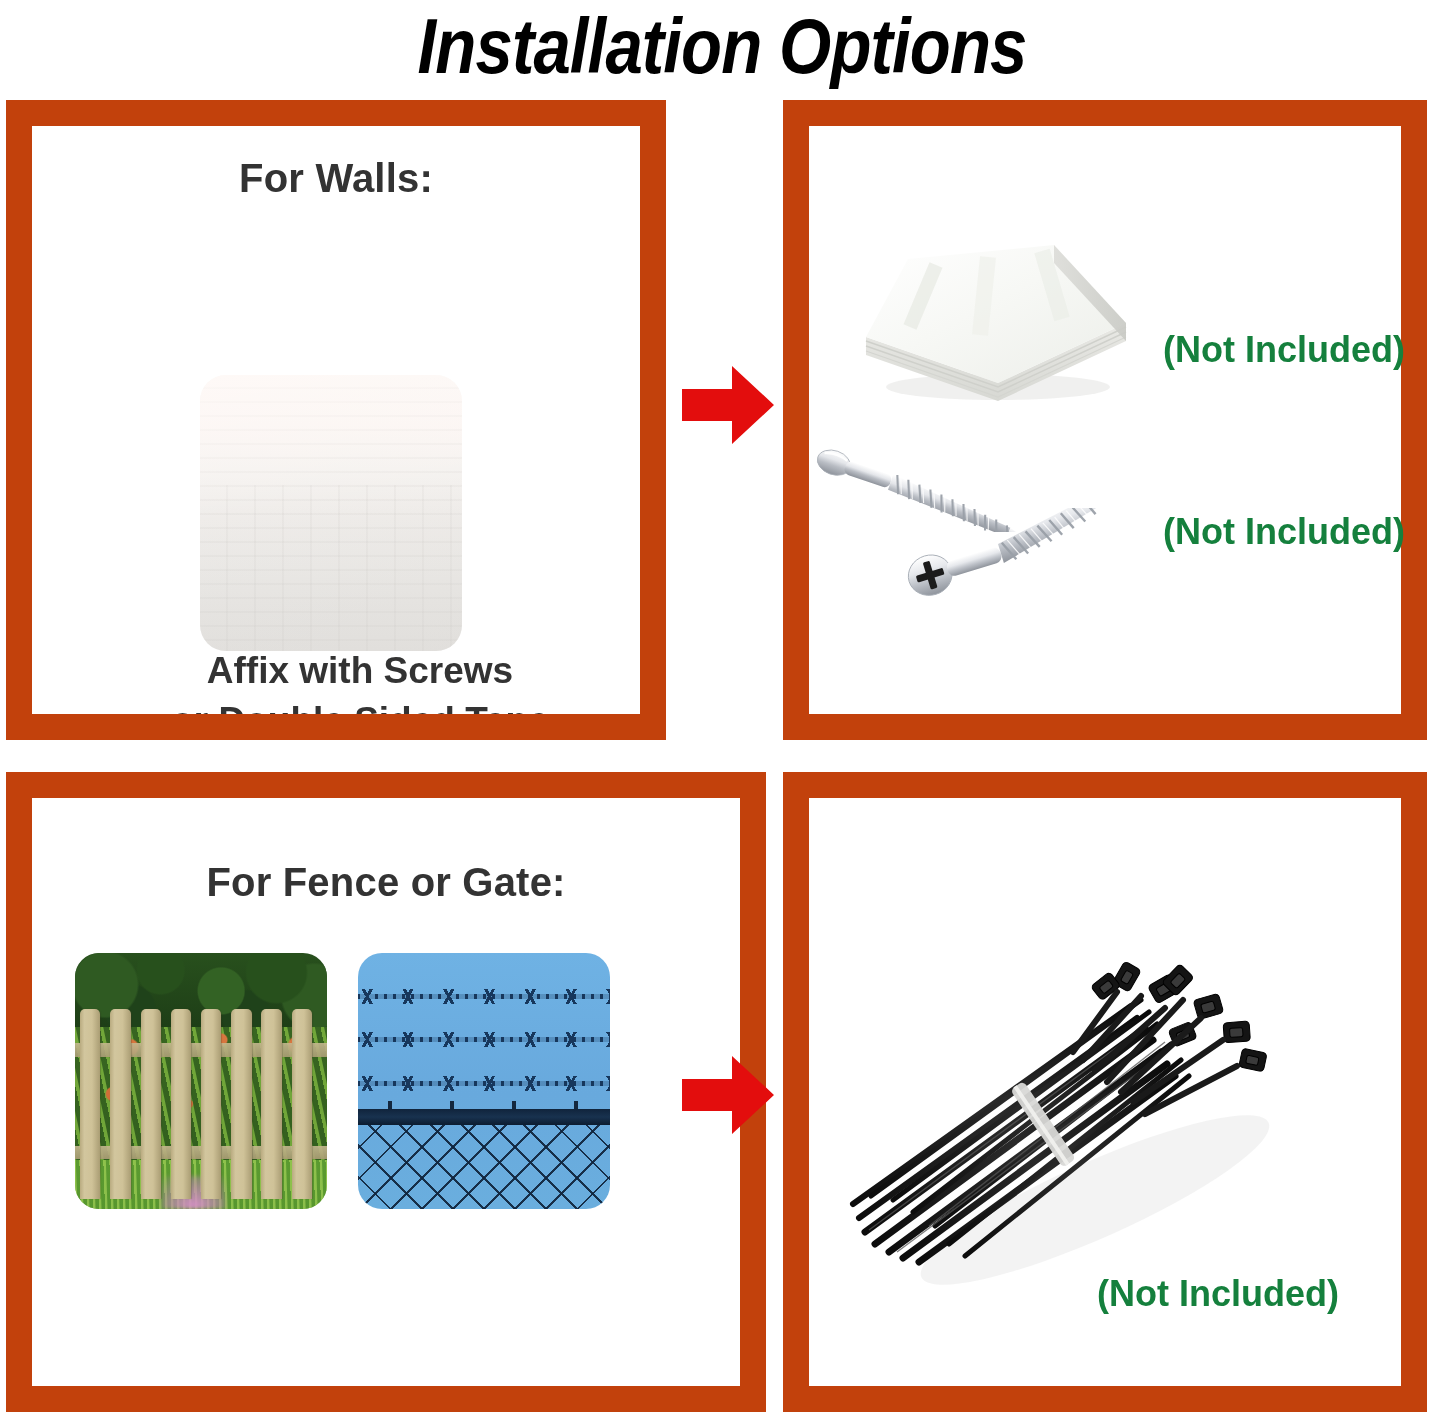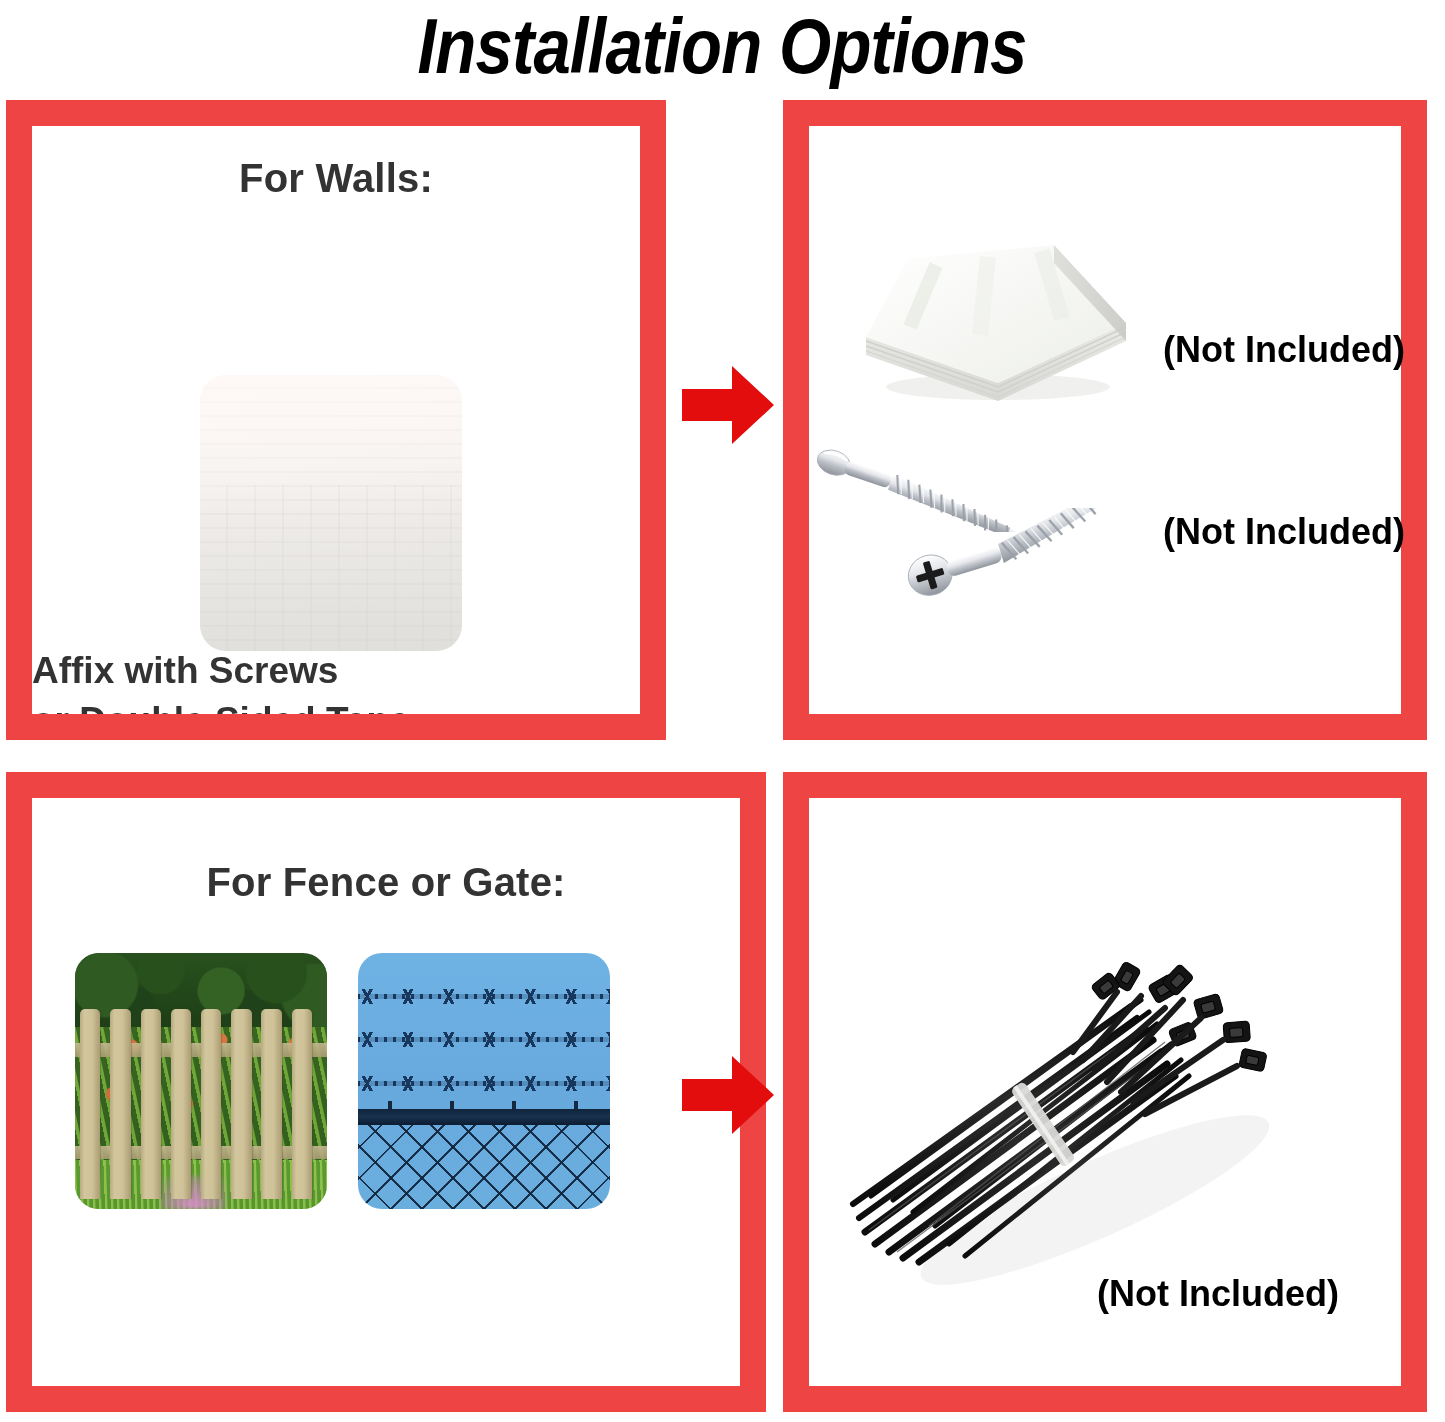--- a/index.html
+++ b/index.html
@@ -31,21 +31,21 @@
     letter-spacing: -1px;
     color: #000000;
     transform: scaleX(0.86);
     transform-origin: center center;
     white-space: nowrap;
   }
 
   
   .panel {
     position: absolute;
-    background: #ef4444;
+    background: #c2410c;
     box-sizing: border-box;
   }
   .panel-inner {
     position: absolute;
     left: 26px; top: 26px; right: 26px; bottom: 26px;
     background: #ffffff;
     overflow: hidden;
   }
   #panel-tl { left: 6px;   top: 100px;  width: 660px; height: 640px; }
   #panel-tr { left: 783px; top: 100px;  width: 644px; height: 640px; }
@@ -58,30 +58,32 @@
     left: 0; right: 0;
     text-align: center;
     font-size: 40px;
     font-weight: 700;
     color: #333333;
     letter-spacing: 0.2px;
   }
   .panel-caption {
     position: absolute;
     left: 0; right: 0;
+    text-align: center;
     font-size: 37px;
     font-weight: 700;
     color: #333333;
     line-height: 50px;
+    padding-left: 48px;
   }
   .not-included {
     position: absolute;
     font-size: 36px;
     font-weight: 700;
-    color: #000000;
+    color: #15803d;
     white-space: nowrap;
   }
 
   
   .arrow {
     position: absolute;
     width: 96px; height: 84px;
   }
   #arrow-top    { left: 680px; top: 363px; }
   #arrow-bottom { left: 680px; top: 1053px; }

